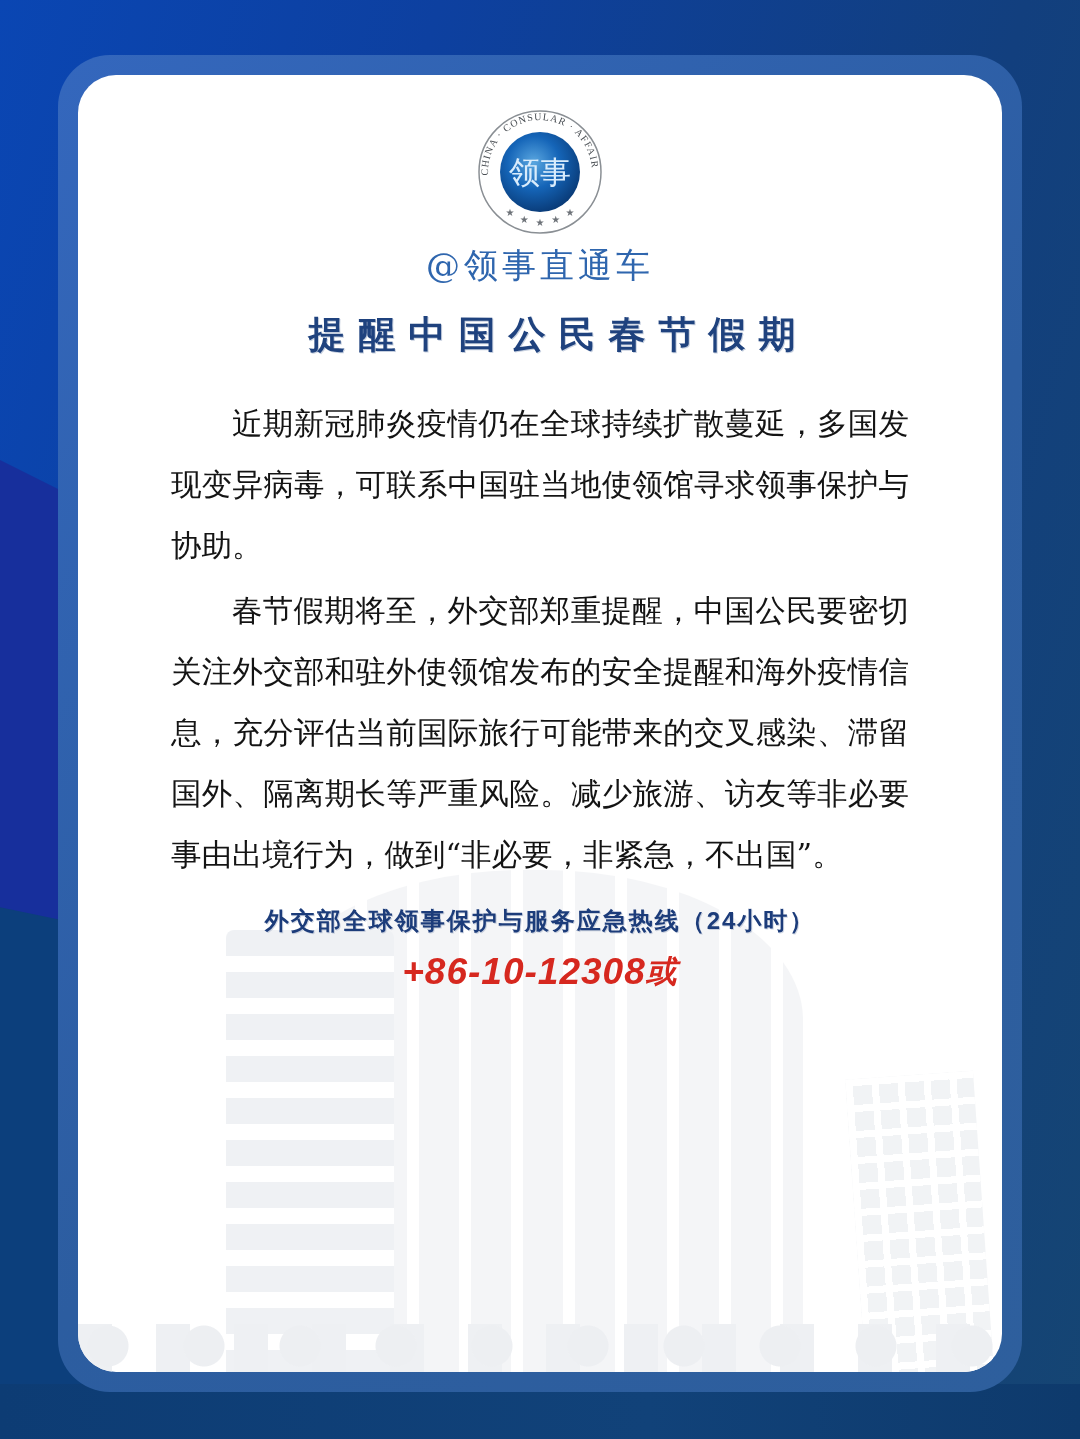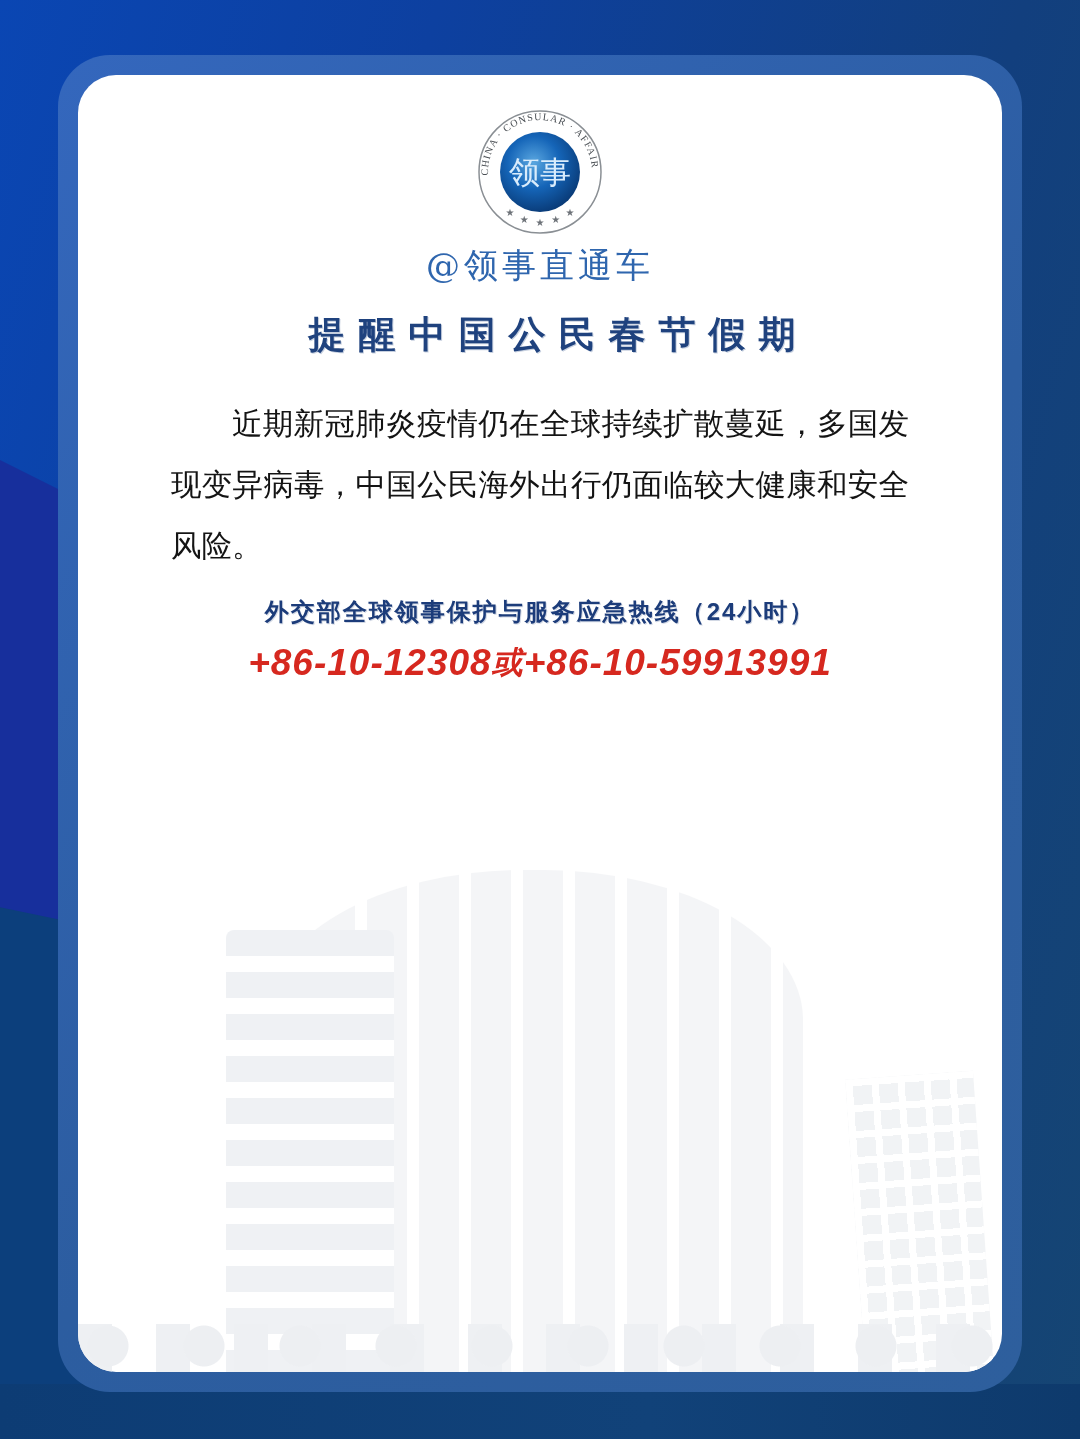--- a/index.html
+++ b/index.html
@@ -151,26 +151,26 @@
       </svg>
     </div>
 
     <div class="handle">@领事直通车</div>
 
     <div class="title-block">
       <div class="title-line">提醒中国公民春节假期</div>
     </div>
 
     <div class="body-text">
-      <p>近期新冠肺炎疫情仍在全球持续扩散蔓延，多国发现变异病毒，中国公民海外出行仍面临较大健康和安全风险。</p>
+      <p>近期新冠肺炎疫情仍在全球持续扩散蔓延，多国发现变异病毒，可联系中国驻当地使领馆寻求领事保护与协助。</p>
+      <p>春节假期将至，外交部郑重提醒，中国公民要密切关注外交部和驻外使领馆发布的安全提醒和海外疫情信息，充分评估当前国际旅行可能带来的交叉感染、滞留国外、隔离期长等严重风险。减少旅游、访友等非必要事由出境行为，做到“非必要，非紧急，不出国”。</p>
     </div>
 
     <div class="hotline">
       <div class="hotline-label">外交部全球领事保护与服务应急热线（24小时）</div>
       <div class="hotline-numbers">
         <span>+86-10-12308</span>
         <span class="hotline-conjunction">或</span>
-        <span>+86-10-59913991</span>
       </div>
     </div>
 
   </div>
 </div>
 
 </body></html>

